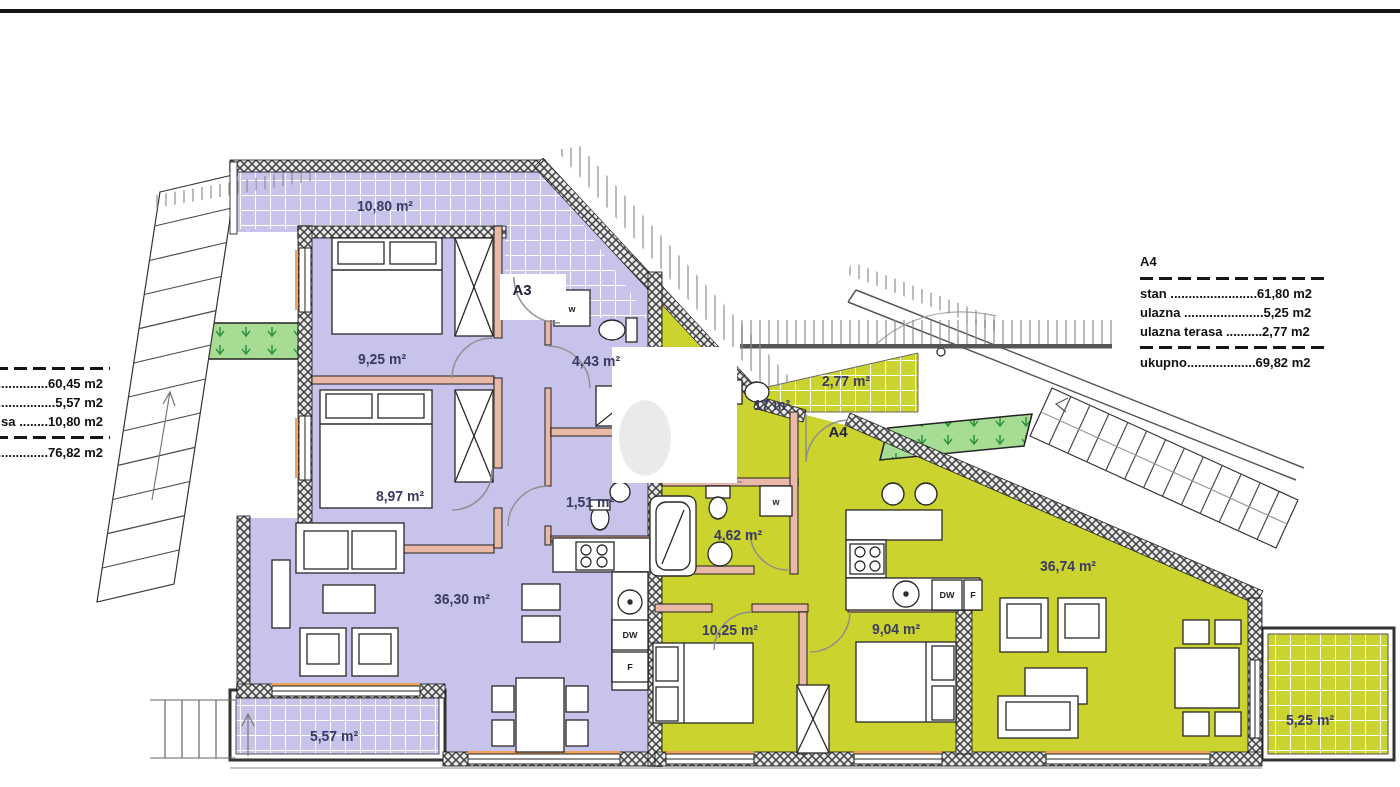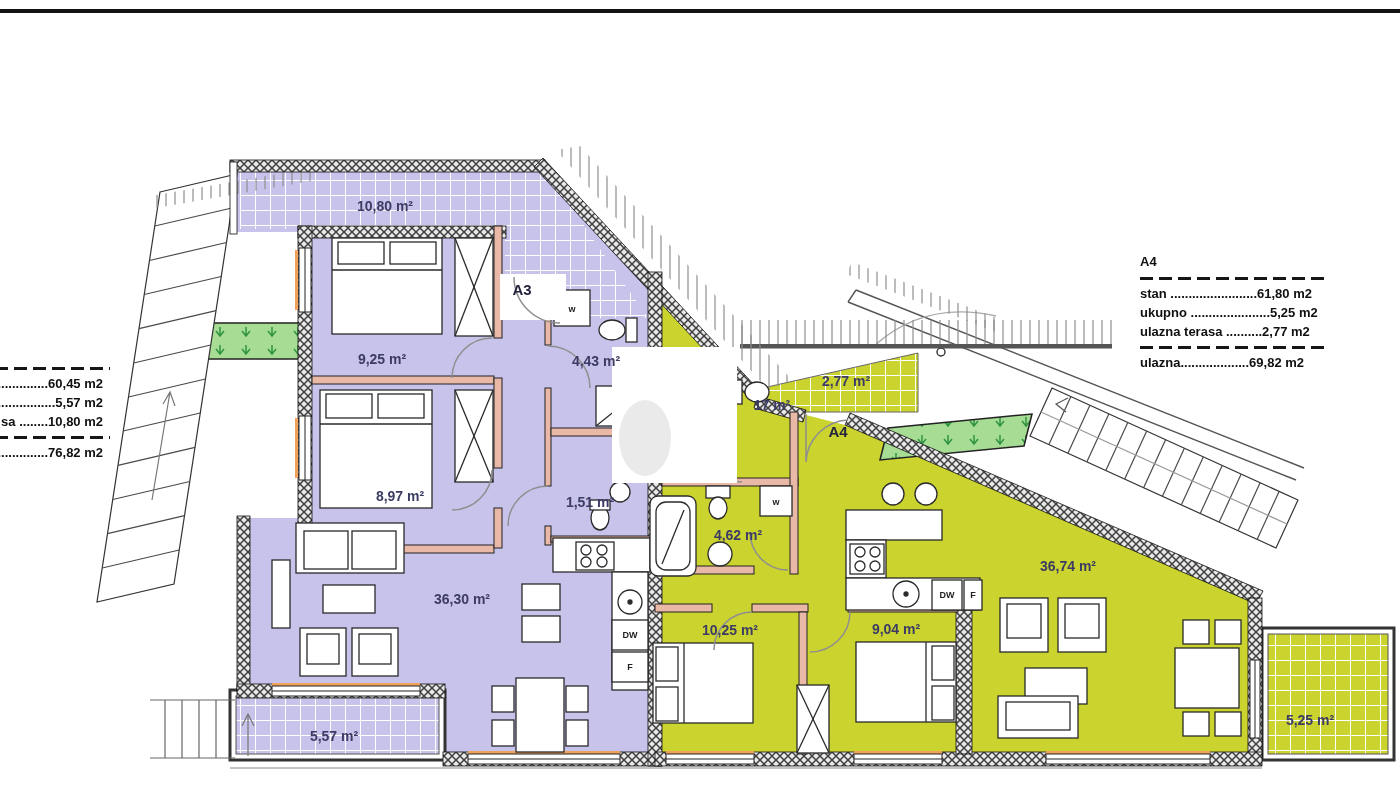--- a/index.html
+++ b/index.html
@@ -32,24 +32,24 @@
     <div>................5,57 m2</div>
     <div>sa ........10,80 m2</div>
     <div class="sep"></div>
     <div>..............76,82 m2</div>
   </div>
 
   <div id="legend-a4" class="legend">
     <div class="t">A4</div>
     <div class="sep"></div>
     <div>stan ........................61,80 m2</div>
-    <div>ukupno ......................5,25 m2</div>
+    <div>ulazna ......................5,25 m2</div>
     <div>ulazna terasa ..........2,77 m2</div>
     <div class="sep"></div>
-    <div>ulazna...................69,82 m2</div>
+    <div>ukupno...................69,82 m2</div>
   </div>
 
   <svg width="1400" height="787" viewBox="0 0 1400 787">
     <defs>
       <pattern id="hatch" width="8" height="8" patternUnits="userSpaceOnUse">
         <rect width="8" height="8" fill="#e9e9e9"></rect>
         <path d="M0,8 L8,0 M0,0 L8,8" stroke="#3f3f3f" stroke-width="1.5"></path>
       </pattern>
       <pattern id="tileP" width="15" height="15" patternUnits="userSpaceOnUse">
         <rect width="15" height="15" fill="#c7c3ea"></rect>

